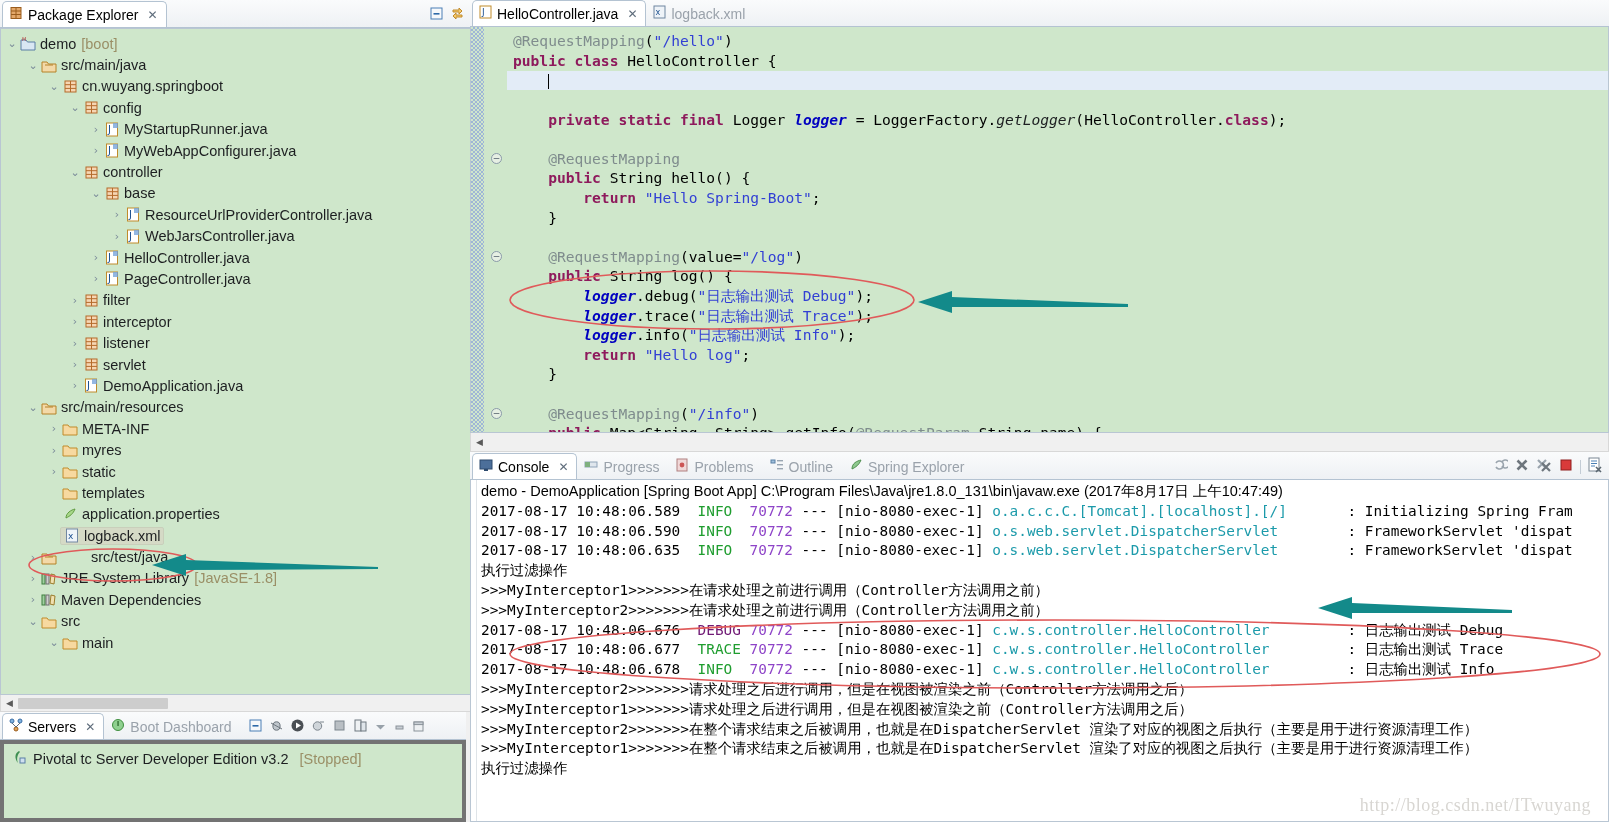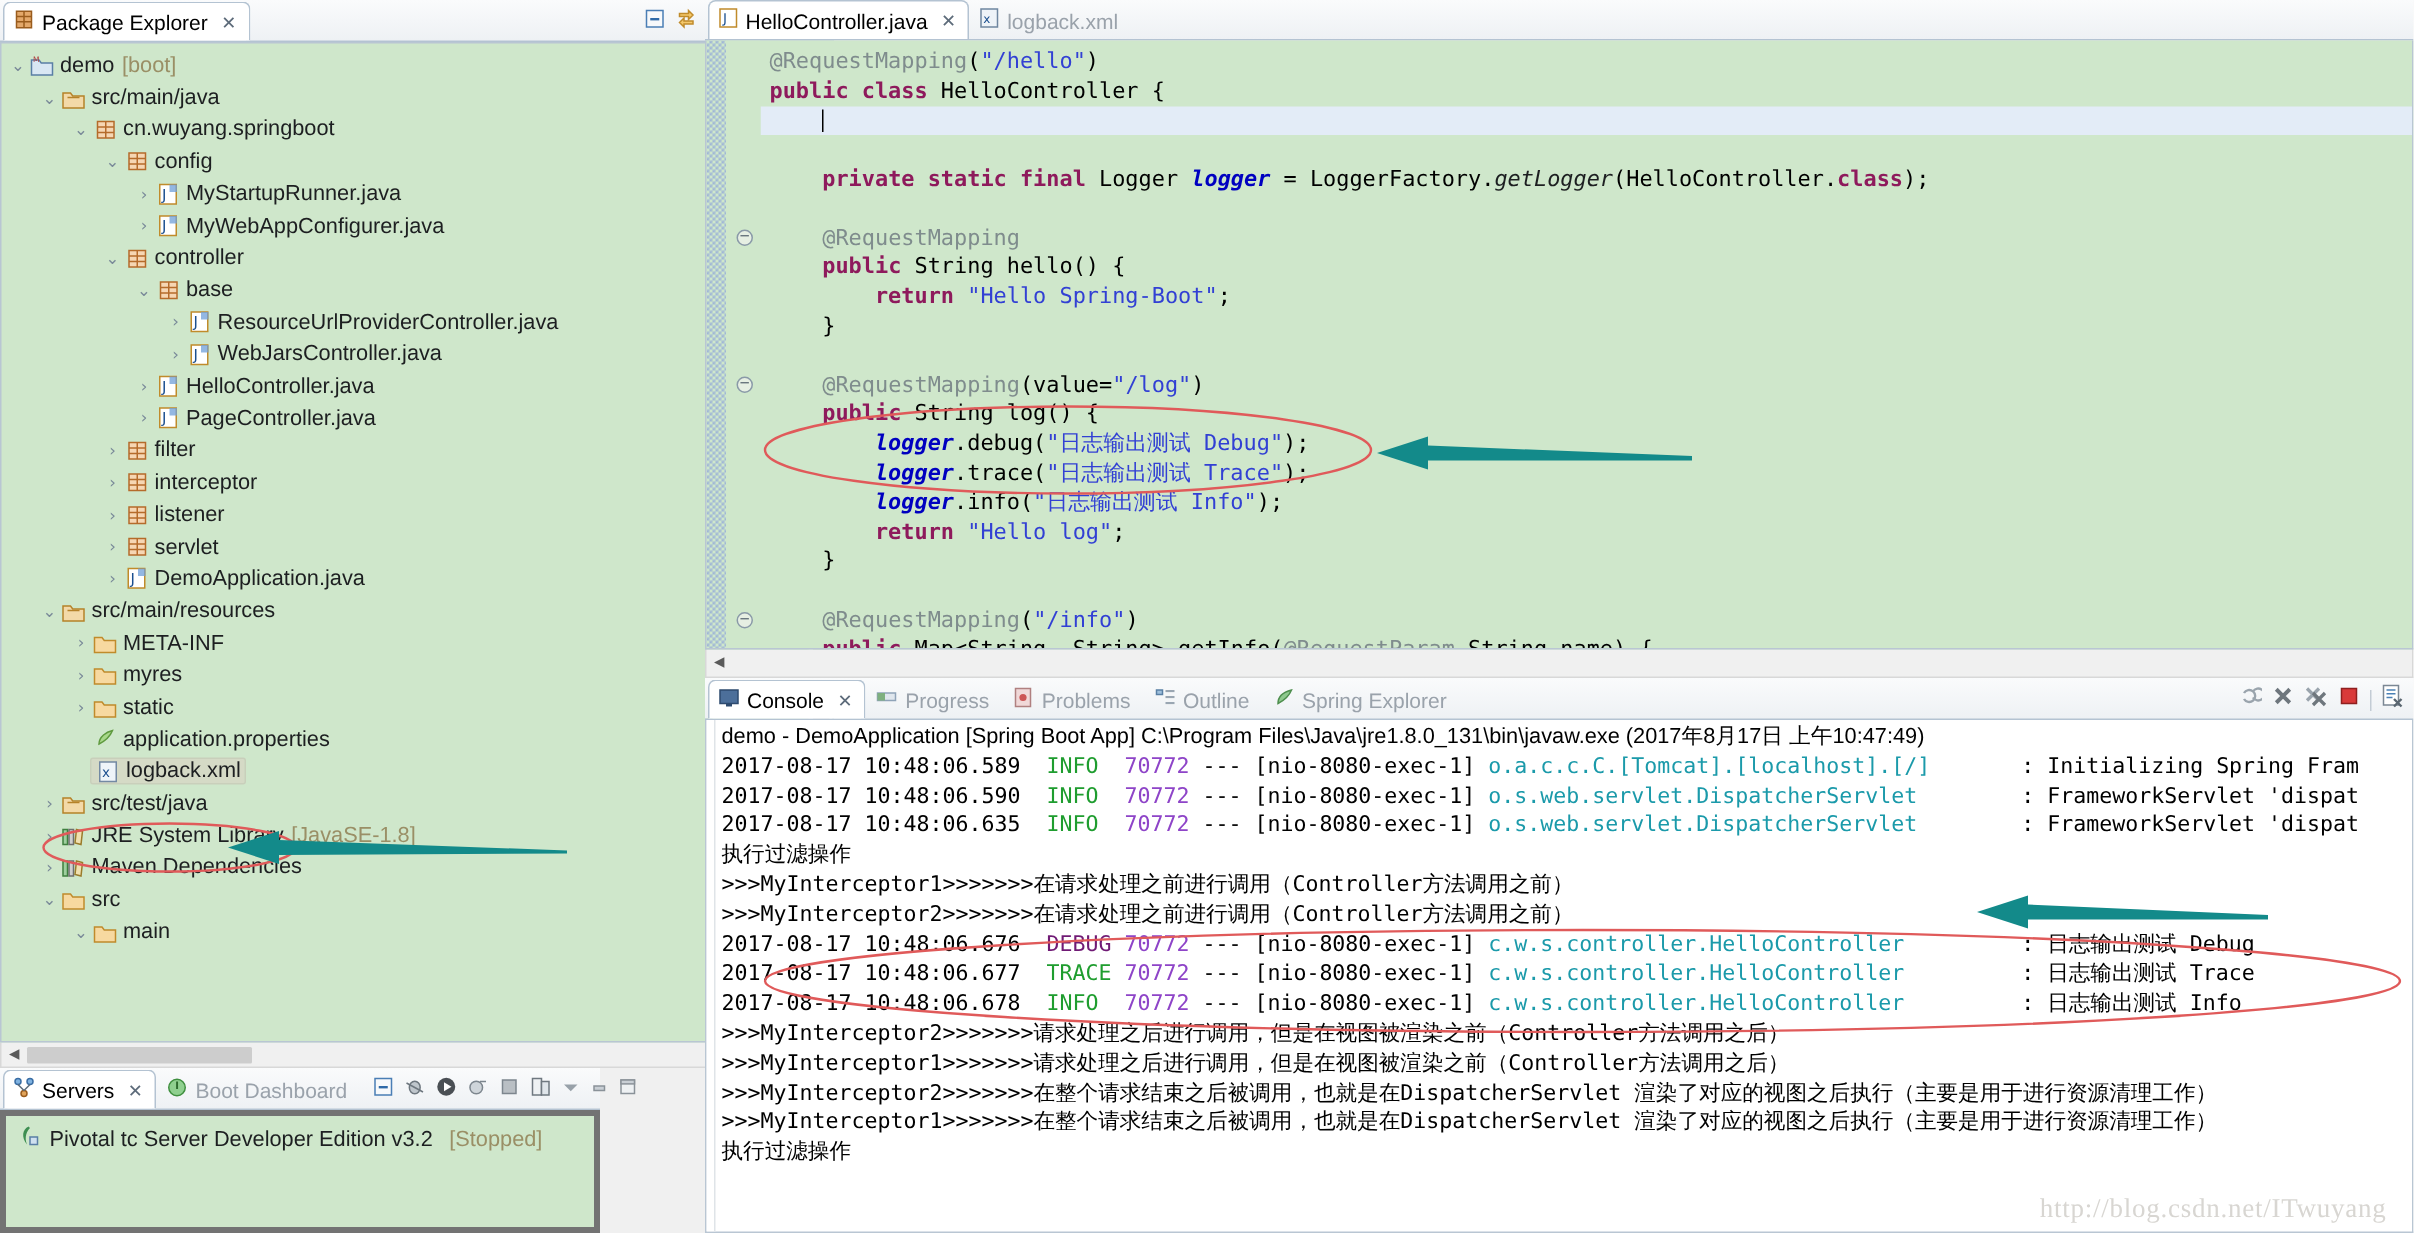--- a/index.html
+++ b/index.html
@@ -85,21 +85,21 @@
 
   .hscroll {
     height:17px; background:#f0f0f0; border:1px solid #d8d8d8; border-top:none;
     display:flex; align-items:center;
   }
   .hscroll .arw { width:17px; text-align:center; font-size:9px; color:#5a5a5a; font-family:"DejaVu Sans", sans-serif;}
   .hthumb { height:11px; background:#cdcdcd; border-radius:1px; }
 
   
   .servers {
-    position:absolute; left:0; top:712px; width:400px; height:110px;
+    position:absolute; left:0; top:712px; width:466px; height:110px;
     display:flex; flex-direction:column; background:#f4f5f7;
   }
   .servers-body {
     flex:1 1 auto; background:#cfe7cb; border:4px solid #737373;
     padding:6px 0 0 8px;
   }
   .srow { display:flex; align-items:center; gap:6px; font-size:14.5px; color:#1d1f21; }
 
   
   .right { position:absolute; left:470px; top:0; width:1139px; height:822px; display:flex; flex-direction:column; }
@@ -539,20 +539,32 @@
                 </svg>
               </span>
               <span class="tlabel">static</span>
             </span>
           </div>
           <div class="trow">
             <span style="display: inline-block; width: 42px; flex: 0 0 auto;"></span>
             <span class="tw empty">·</span>
             <span style="display: inline-flex; align-items: center;">
               <span class="ticon">
+                <svg width="16" height="15" viewBox="0 0 16 15">
+                  <path d="M1 4 h5 l1.5 2 H15 v8 H1z" fill="#f7d9a0" stroke="#c08b2b"></path>
+                </svg>
+              </span>
+              <span class="tlabel">templates</span>
+            </span>
+          </div>
+          <div class="trow">
+            <span style="display: inline-block; width: 42px; flex: 0 0 auto;"></span>
+            <span class="tw empty">·</span>
+            <span style="display: inline-flex; align-items: center;">
+              <span class="ticon">
                 <svg width="15" height="15" viewBox="0 0 15 15">
                   <path d="M3 11 C3 6 8 3 12 2 C10 7 7 9 3 11z" fill="#a8d88a" stroke="#5f9a3f"></path>
                 </svg>
               </span>
               <span class="tlabel">application.properties</span>
             </span>
           </div>
           <div class="trow">
             <span style="display: inline-block; width: 42px; flex: 0 0 auto;"></span>
             <span class="tw empty">·</span>
@@ -562,21 +574,21 @@
                   <rect x="1.5" y="1" width="11" height="13" fill="#eef4f9" stroke="#7389a3"></rect>
                   <text x="3" y="11" font-size="9" fill="#1b4f8f" font-family="DejaVu Sans">x</text>
                 </svg>
               </span>
               <span class="tlabel">logback.xml</span>
             </span>
           </div>
           <div class="trow">
             <span style="display: inline-block; width: 21px; flex: 0 0 auto;"></span>
             <span class="tw">›</span>
-            <span style="display: inline-flex; ">
+            <span style="display: inline-flex;  gap: 30px;">
               <span class="ticon">
                 <svg width="16" height="15" viewBox="0 0 16 15">
                   <path d="M1 4 h5 l1.5 2 H15 v8 H1z" fill="#f3d9a8" stroke="#b58229"></path>
                   <path d="M4 7 h8" stroke="#b58229"></path>
                 </svg>
               </span>
               <span class="tlabel">src/test/java</span>
             </span>
           </div>
           <div class="trow">

